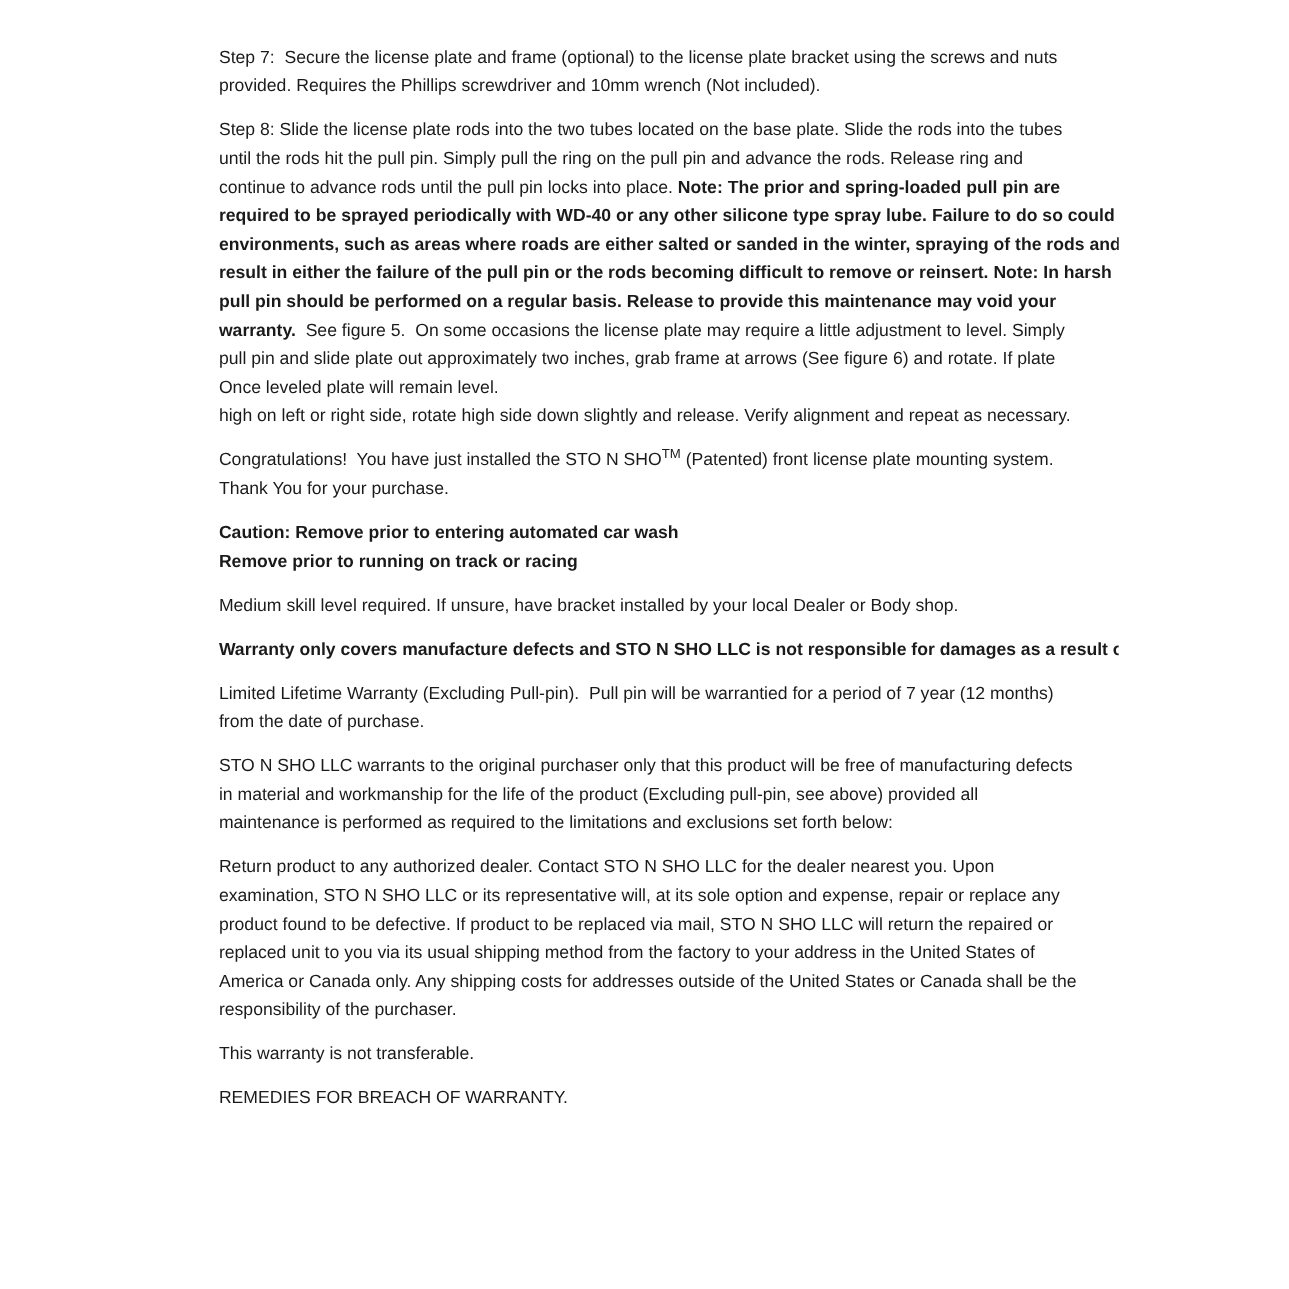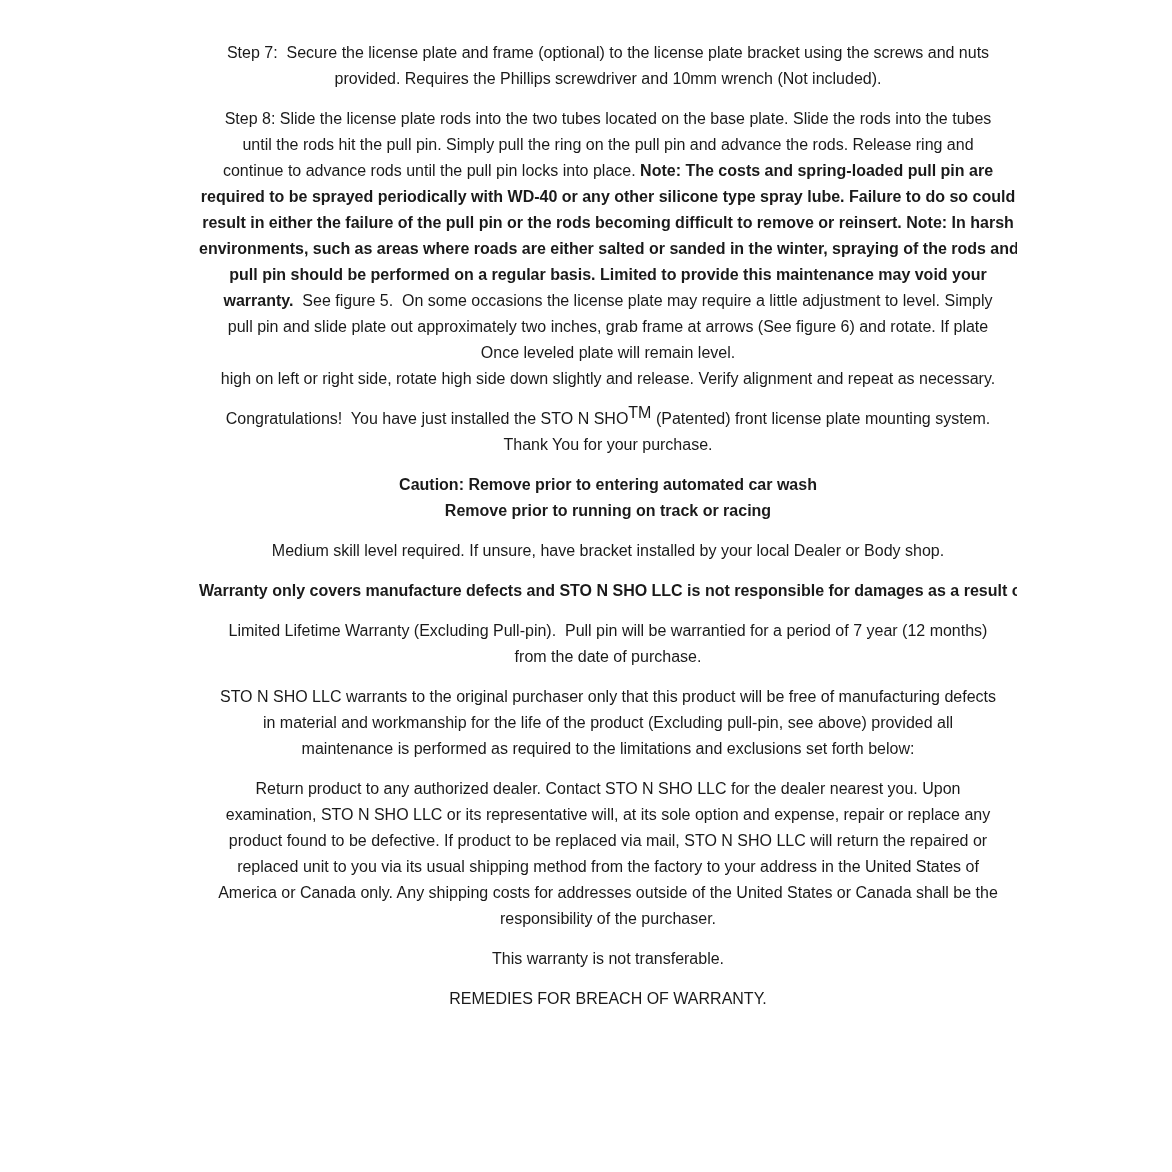--- a/index.html
+++ b/index.html
@@ -17,50 +17,50 @@
   .content {
     position: absolute;
     left: 199px;
     top: 40px;
     width: 818px;
     height: 1110px;
     overflow: hidden;
     color: #1a1a1a;
     font-size: 16px;
   }
-  .para { margin: 0 0 14px 0; text-align: center; }
+  .para { margin: 0 0 14px 0; }
   .para.sp { margin-top: 14px; }
   .line {
     height: 26px;
     line-height: 26px;
     white-space: pre;
   }
   .b { font-weight: bold; }
   .sup {
-    font-size: 16px;
+    font-size: 12px;
     vertical-align: super;
     line-height: 0;
   }
 </style>
 </head>
 <body>
 
 <div class="content" style="color: rgb(26, 26, 26);">
     <div class="para">
       <div class="line"><span>Step 7:  Secure the license plate and frame (optional) to the license plate bracket using the screws and nuts</span></div>
       <div class="line"><span>provided. Requires the Phillips screwdriver and 10mm wrench (Not included).</span></div>
     </div>
     <div class="para">
       <div class="line"><span>Step 8: Slide the license plate rods into the two tubes located on the base plate. Slide the rods into the tubes</span></div>
       <div class="line"><span>until the rods hit the pull pin. Simply pull the ring on the pull pin and advance the rods. Release ring and</span></div>
-      <div class="line"><span>continue to advance rods until the pull pin locks into place. </span><span class="b">Note: The costs and spring-loaded pull pin are</span></div>
+      <div class="line"><span>continue to advance rods until the pull pin locks into place. </span><span class="b">Note: The prior and spring-loaded pull pin are</span></div>
       <div class="line"><span class="b">required to be sprayed periodically with WD-40 or any other silicone type spray lube. Failure to do so could</span></div>
+      <div class="line"><span class="b">environments, such as areas where roads are either salted or sanded in the winter, spraying of the rods and</span></div>
       <div class="line"><span class="b">result in either the failure of the pull pin or the rods becoming difficult to remove or reinsert. Note: In harsh</span></div>
-      <div class="line"><span class="b">environments, such as areas where roads are either salted or sanded in the winter, spraying of the rods and</span></div>
-      <div class="line"><span class="b">pull pin should be performed on a regular basis. Limited to provide this maintenance may void your</span></div>
+      <div class="line"><span class="b">pull pin should be performed on a regular basis. Release to provide this maintenance may void your</span></div>
       <div class="line"><span class="b">warranty.</span><span>  See figure 5.  On some occasions the license plate may require a little adjustment to level. Simply</span></div>
       <div class="line"><span>pull pin and slide plate out approximately two inches, grab frame at arrows (See figure 6) and rotate. If plate</span></div>
       <div class="line"><span>Once leveled plate will remain level.</span></div>
       <div class="line"><span>high on left or right side, rotate high side down slightly and release. Verify alignment and repeat as necessary.</span></div>
     </div>
     <div class="para">
       <div class="line"><span>Congratulations!  You have just installed the STO N SHO</span><span class="sup">TM</span><span> (Patented) front license plate mounting system.</span></div>
       <div class="line"><span>Thank You for your purchase.</span></div>
     </div>
     <div class="para sp">

